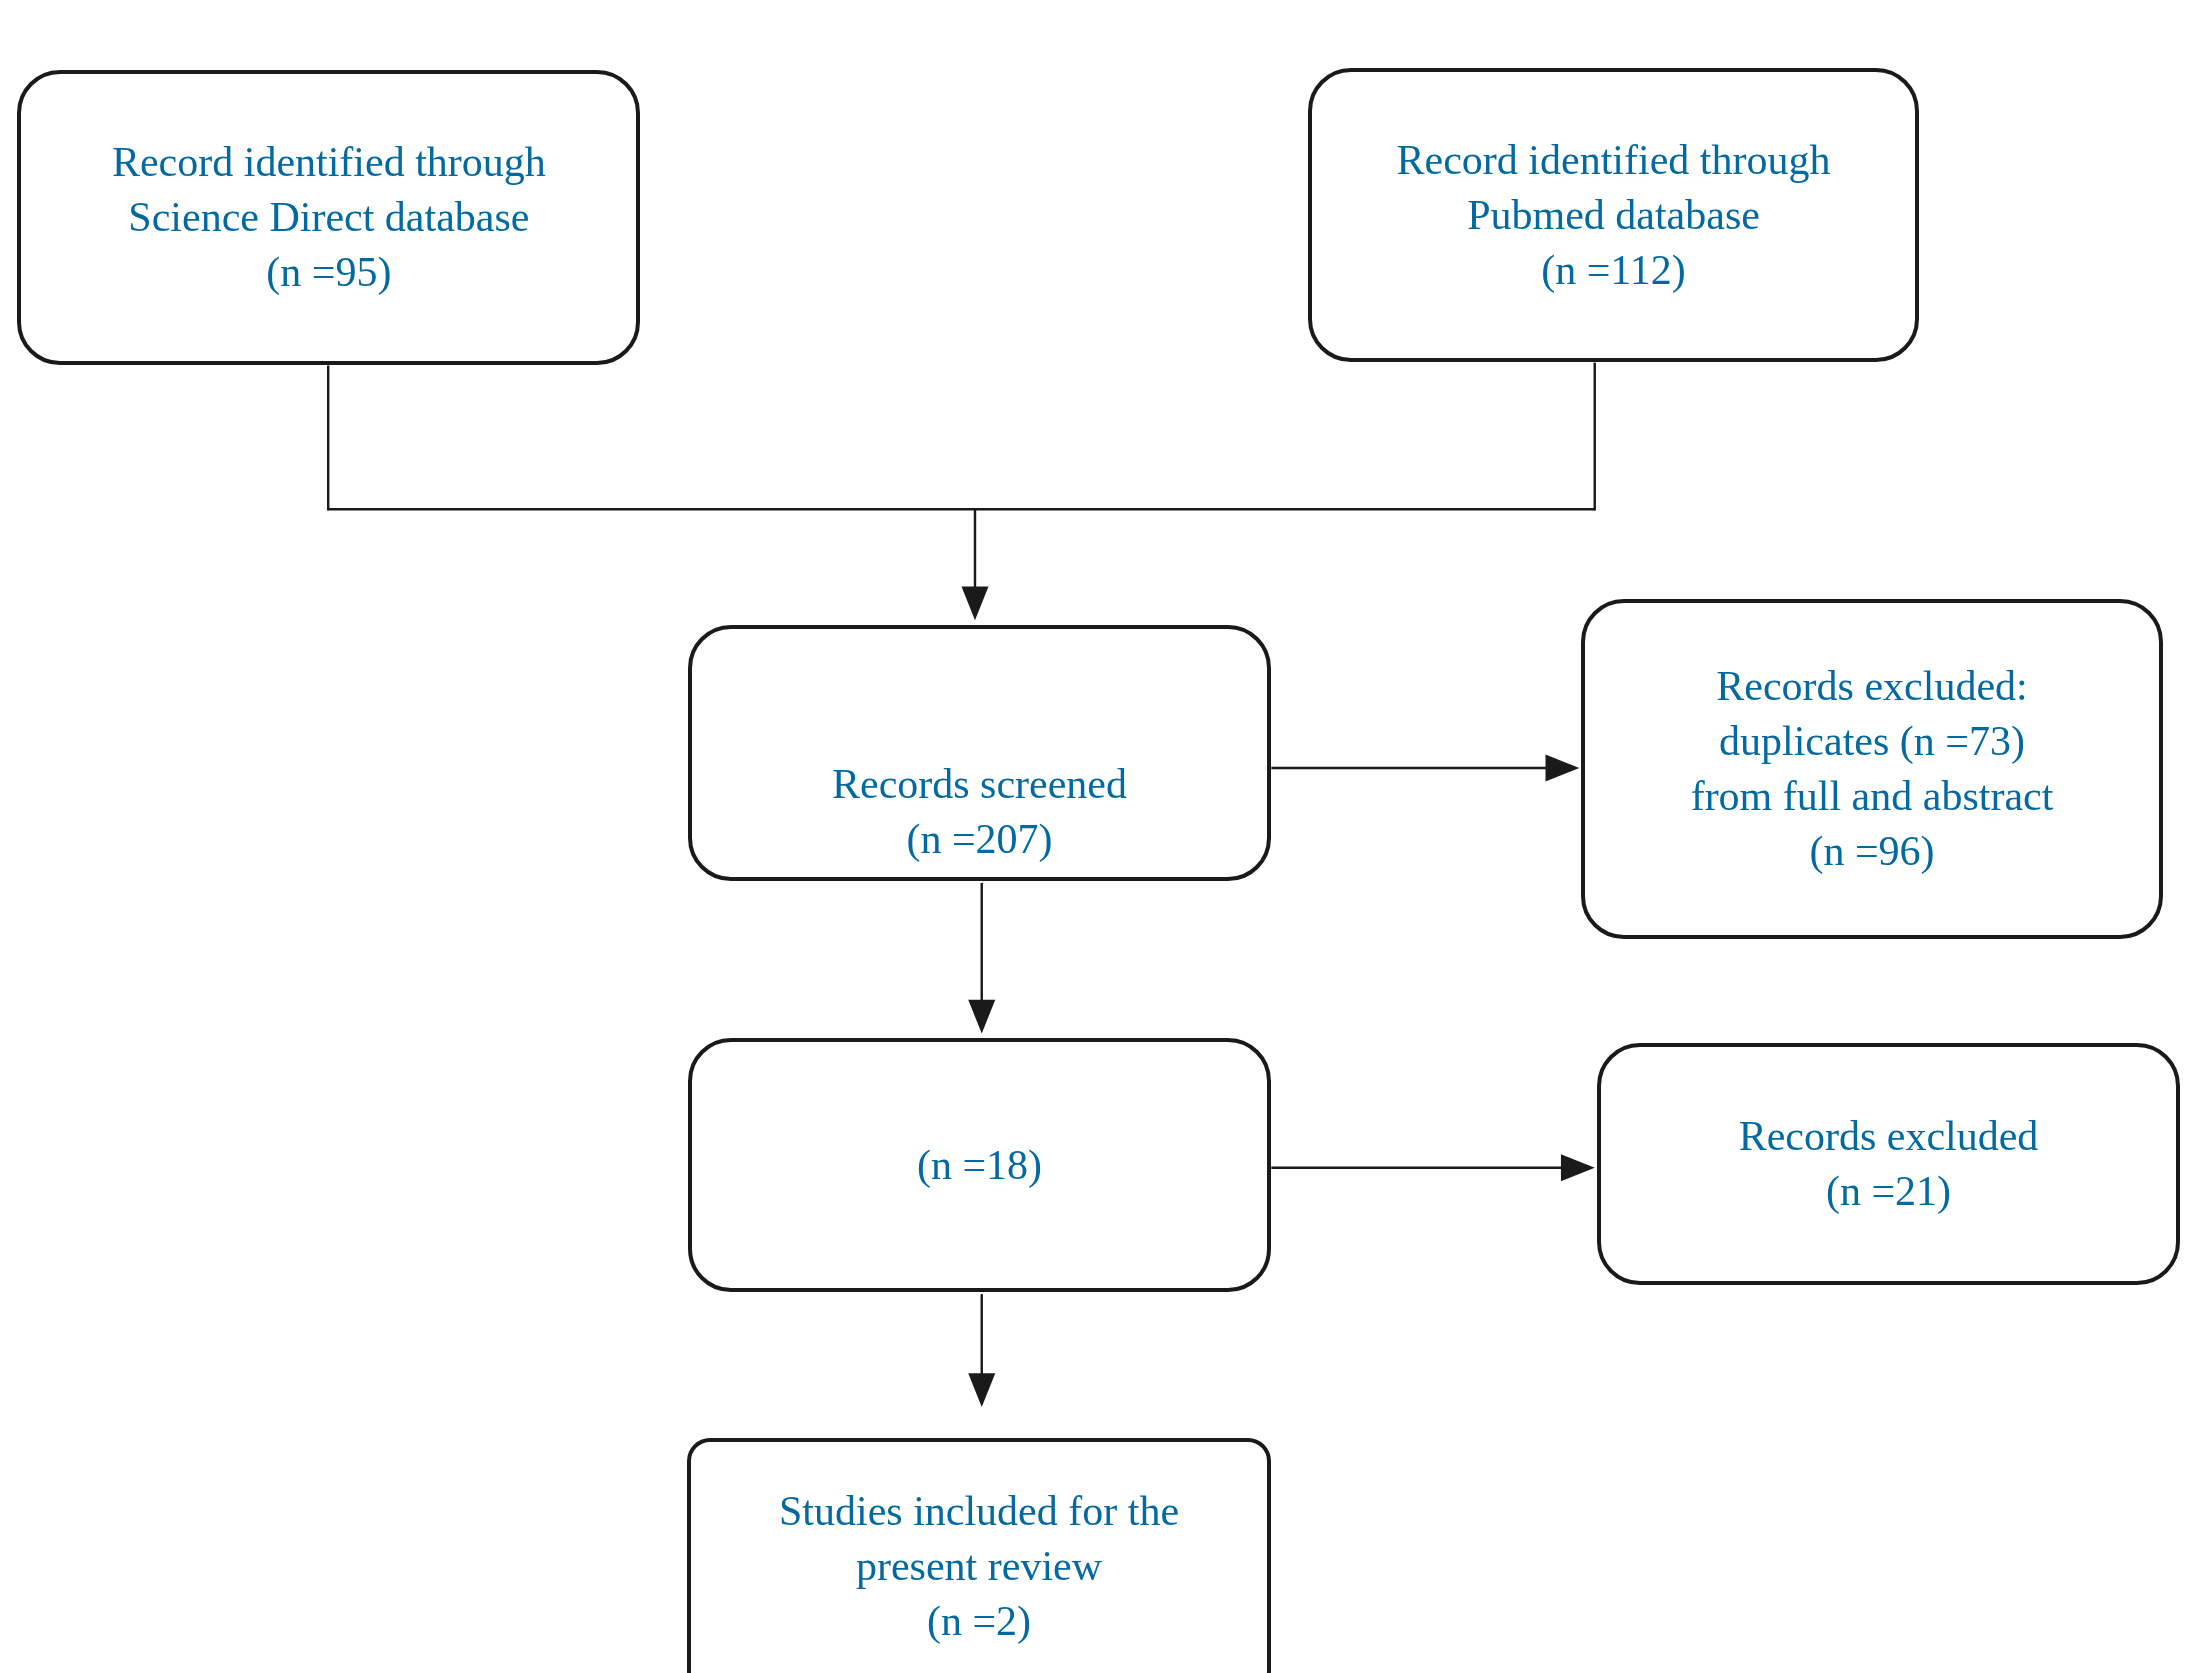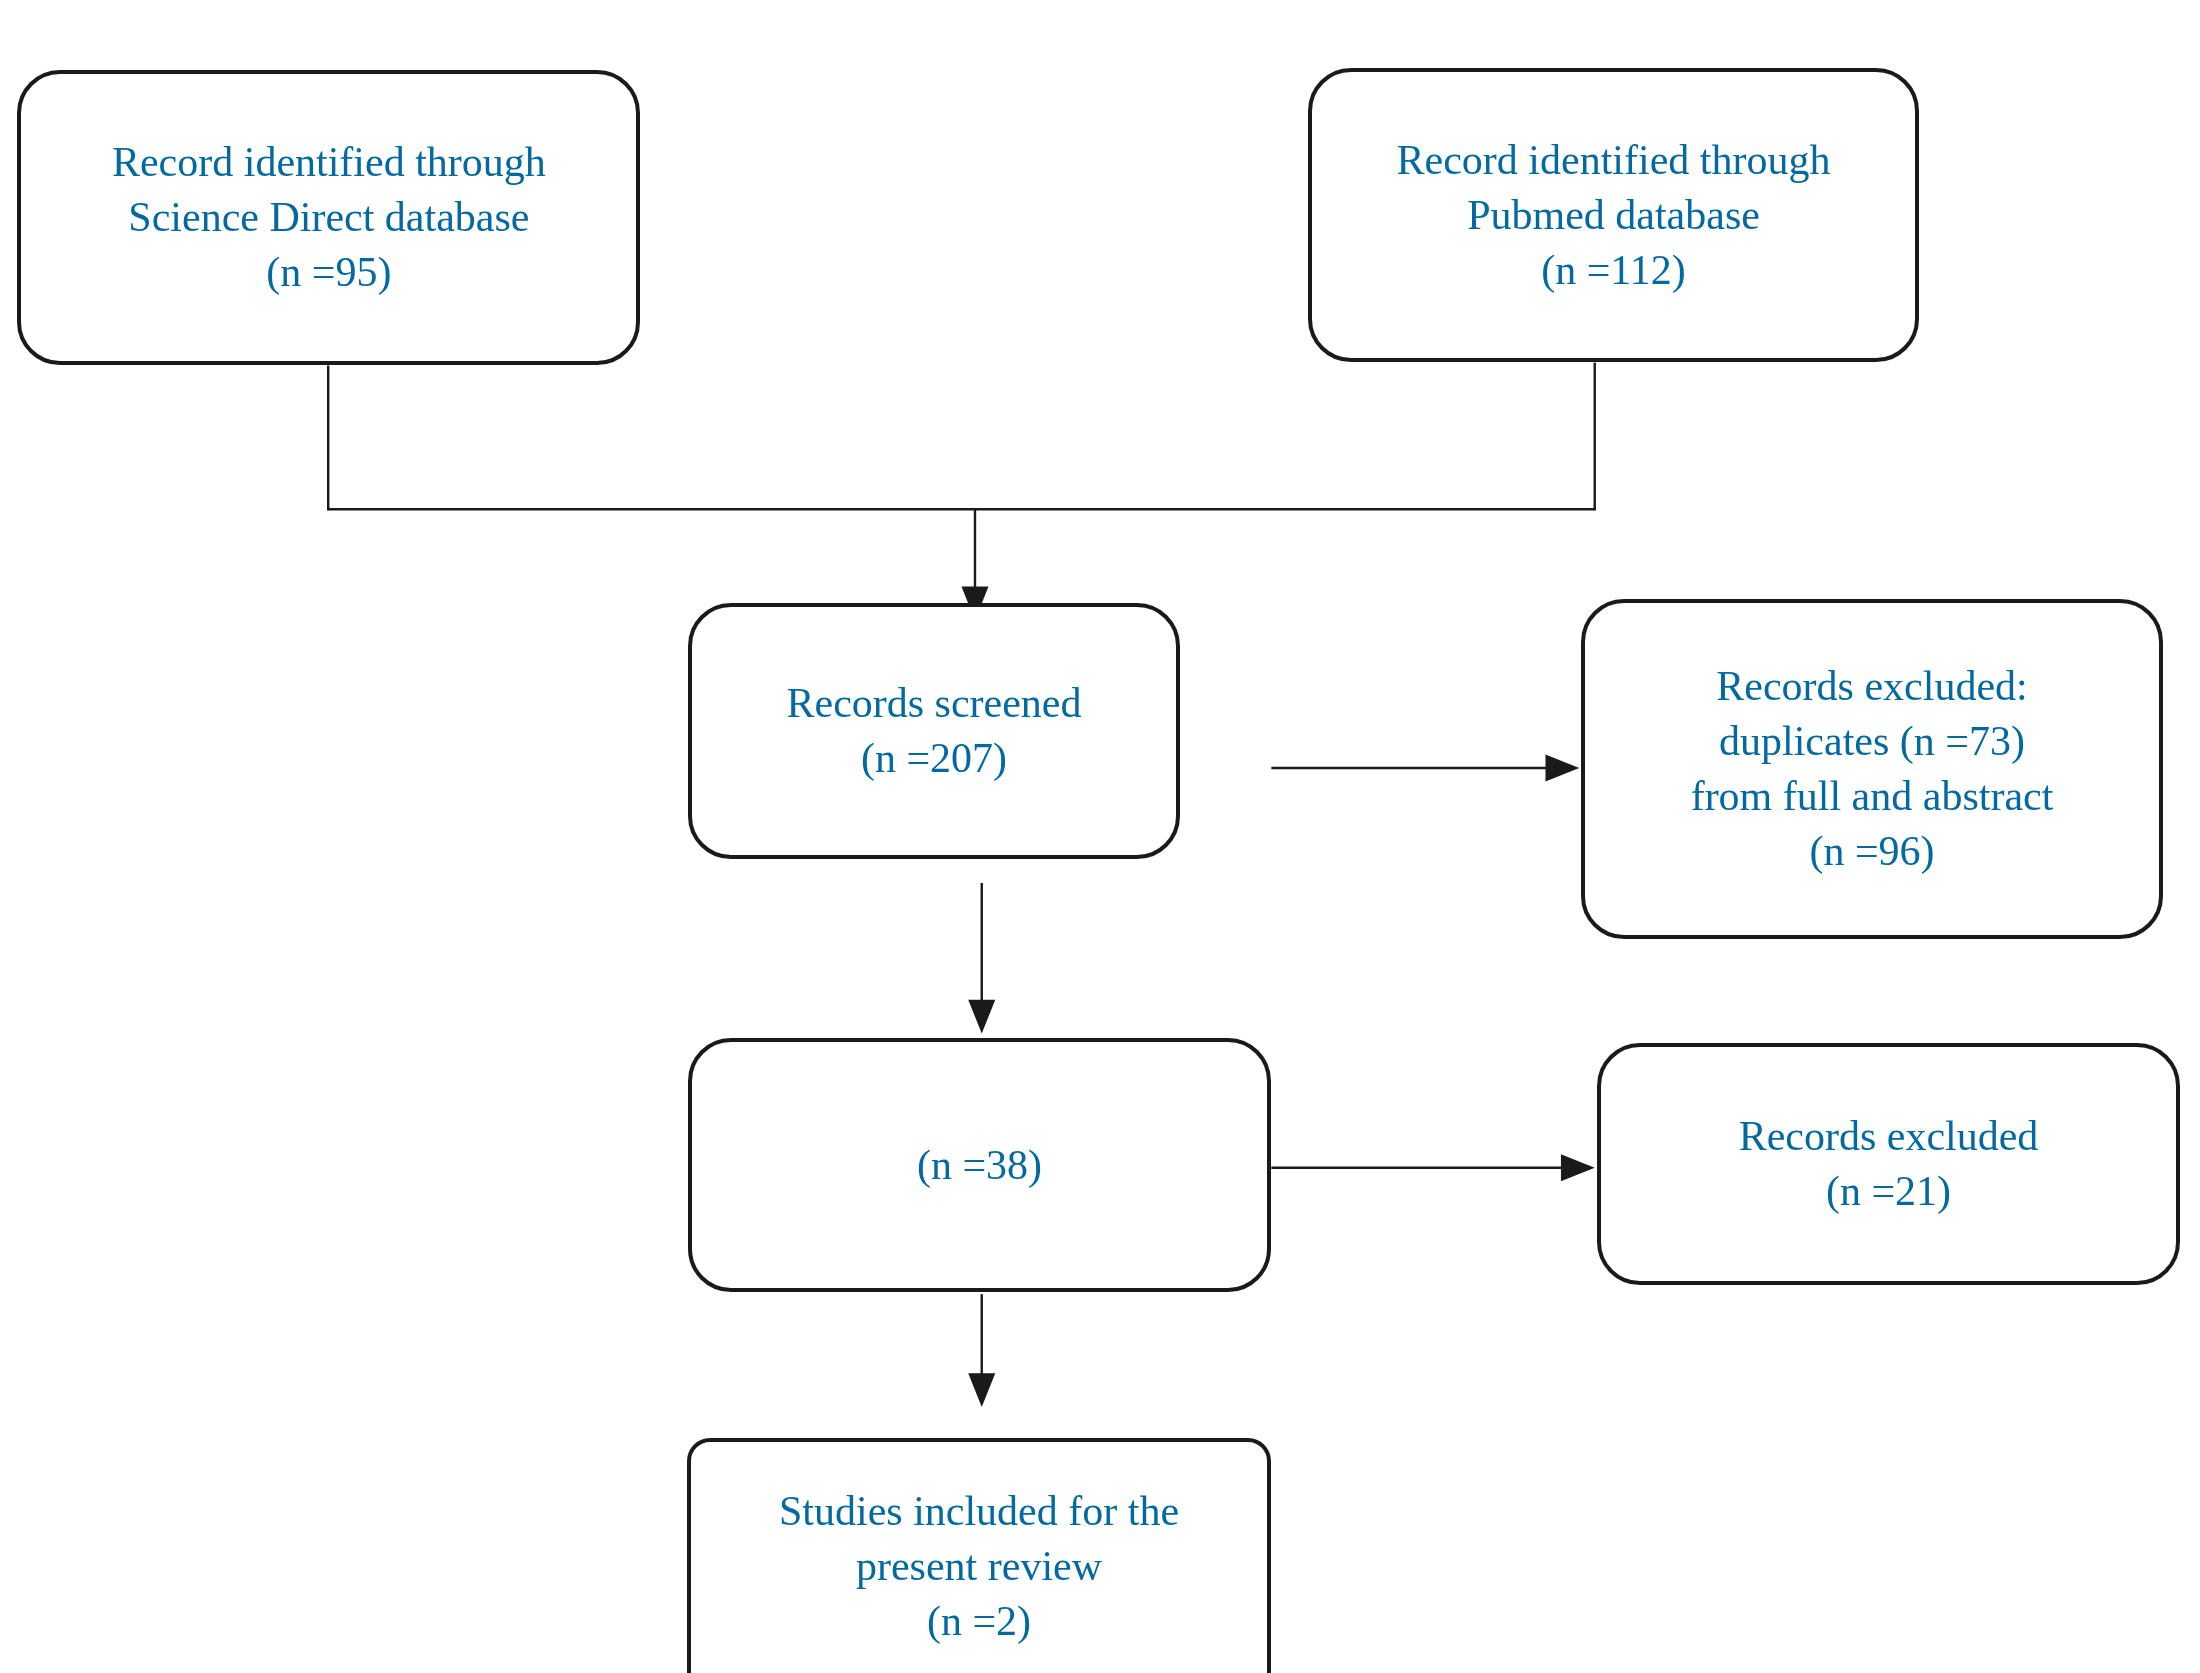--- a/index.html
+++ b/index.html
@@ -43,21 +43,21 @@
     align-items: center;
     text-align: center;
     font-size: 42px;
     line-height: 55px;
     padding: 9.7px 13.5px;
   }
   .flowbox span { display: block; white-space: nowrap; }
 
   .box-sciencedirect       { left: 17.4px;   top: 26px;   width: 623px; height: 295px; }
   .box-pubmed              { left: 1308px; top: 24px;   width: 611px; height: 294px; }
-  .box-screened            { left: 688px;  top: 559px;  width: 492px; height: 256px; }
+  .box-screened            { left: 688px;  top: 581px;  width: 583px; height: 256px; justify-content: flex-end; }
   .box-excluded-duplicates { left: 1581px; top: 555px;  width: 582px; height: 340px; }
   .box-fulltext            { left: 688px;  top: 994px; width: 583px; height: 254px; }
   .box-excluded-fulltext   { left: 1597px; top: 999px; width: 583px; height: 242px; }
   .box-included            { left: 687px;  top: 1394px; width: 584px; height: 257px; border-radius: 23px; }
 </style>
 </head>
 <body>
 
 <div class="canvas">
 
@@ -111,21 +111,21 @@
   </div>
 
   <div class="flowbox box-excluded-duplicates">
     <span>Records excluded:</span>
     <span>duplicates (n =73)</span>
     <span>from full and abstract</span>
     <span>(n =96)</span>
   </div>
 
   <div class="flowbox box-fulltext">
-    <span>(n =38)</span>
+    <span>(n =18)</span>
   </div>
 
   <div class="flowbox box-excluded-fulltext">
     <span>Records excluded</span>
     <span>(n =21)</span>
   </div>
 
   <div class="flowbox box-included">
     <span>Studies included for the</span>
     <span>present review</span>

